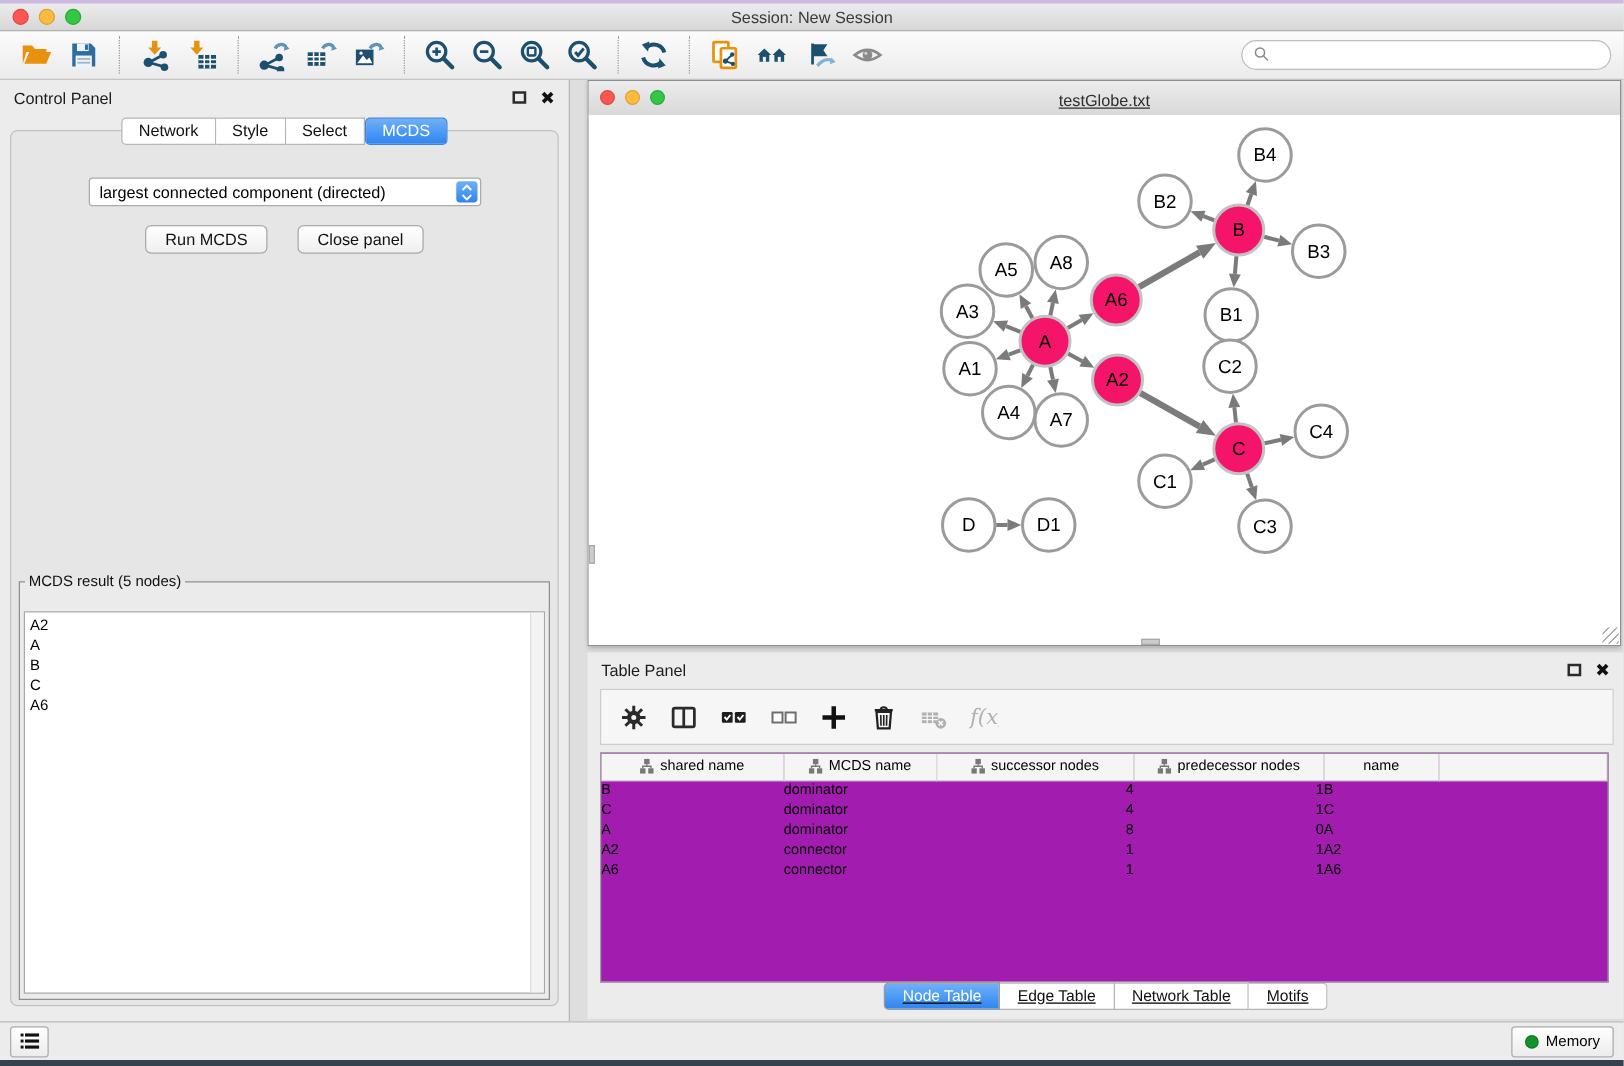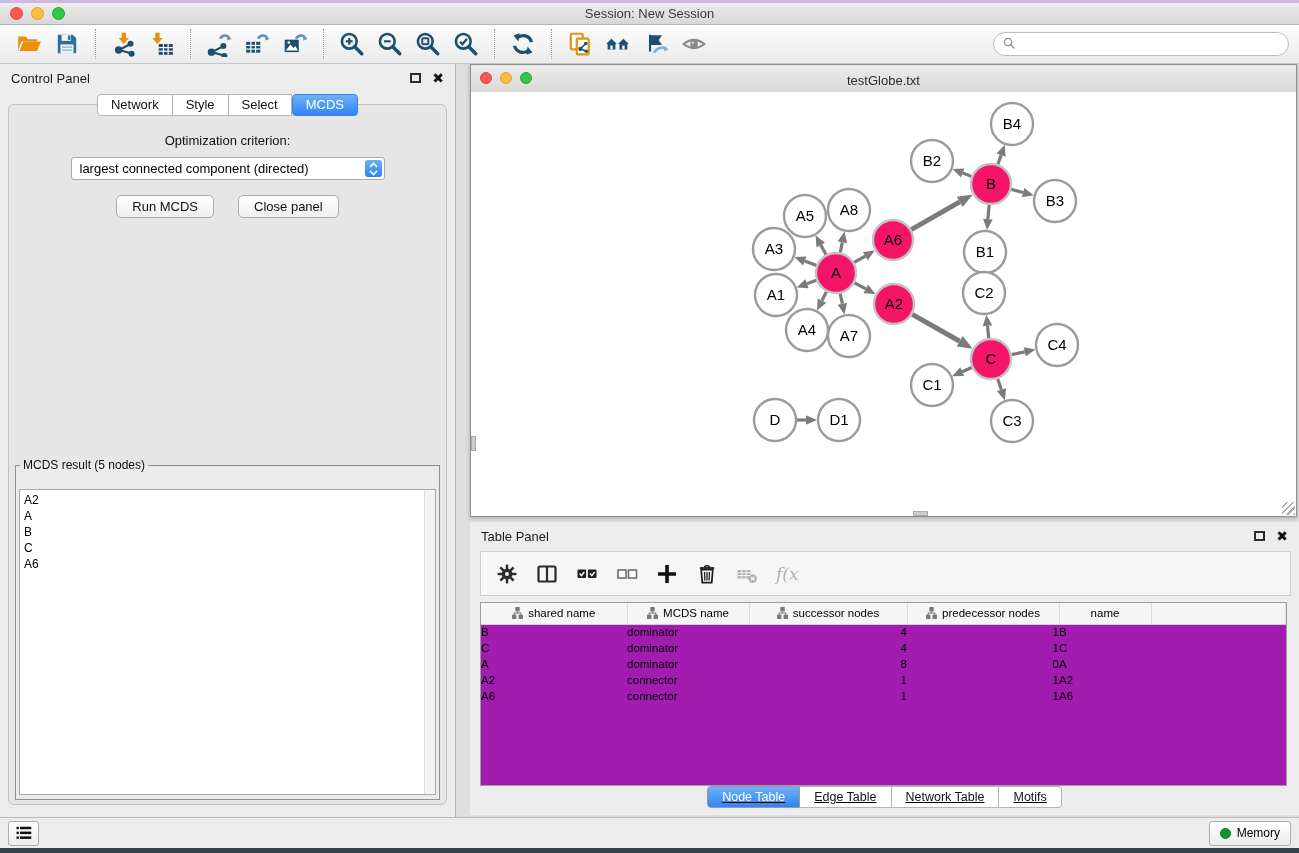--- a/index.html
+++ b/index.html
@@ -56,21 +56,21 @@
   .mcds-fieldset legend { font-size:12px; color:#111; padding:0 3px; margin-left:2px; }
   .mcds-list { position:absolute; left:3px; right:3px; top:17px; bottom:4px; background:#fff; border:1px solid #a8a8a8; overflow:hidden; }
   .mcds-scroll { position:absolute; right:0; top:0; bottom:0; width:11px; background:#f3f3f3; border-left:1px solid #ddd; }
   .mcds-list ul { list-style:none; padding:2px 4px; font-size:12px; line-height:16px; color:#000; }
 
   
   .workspace { flex:1; position:relative; }
   .network-window { position:absolute; left:14px; top:0; right:2px; height:453px; background:#fff;
                     border:1px solid #8f8f8f; box-shadow:0 1px 4px rgba(0,0,0,.25); }
   .nw-titlebar { height:32px; background:linear-gradient(#ececec,#d6d6d6); border-bottom:1px solid #a8a8a8;
-                 position:relative; display:flex; align-items:center; justify-content:center; font-size:13px; color:#2e2e2e; }
+                 position:relative; display:flex; align-items:center; justify-content:center; font-size:13px; color:#2e2e2e;text-decoration:underline; }
   .nw-lights { position:absolute; left:9px; top:7px; display:flex; gap:8px; }
   .nw-lights .light { width:12px; height:12px; }
   .nw-canvas { position:absolute; top:27px; left:0; right:0; bottom:0; background:#fff; overflow:hidden; }
   .grip { position:absolute; right:1px; bottom:1px; width:13px; height:13px;
           background:repeating-linear-gradient(135deg, transparent 0 3px, #ababab 3px 4.5px); }
   .v-thumb { position:absolute; left:0; top:344px; width:5px; height:15px; background:#cccccc; border:1px solid #a9a9a9; }
   .h-thumb { position:absolute; bottom:0; left:442px; width:15px; height:5px; background:#cccccc; border:1px solid #a9a9a9; }
 
   
   .table-panel { position:absolute; left:14px; top:458px; right:0; bottom:2px; background:#ececec; }
@@ -292,21 +292,20 @@
           <span class="close-ico">✖</span>
         </span>
       </div>
       <div class="cp-tabs" id="cp-tabs">
           <span class="seg-tab">Network</span>
           <span class="seg-tab">Style</span>
           <span class="seg-tab">Select</span>
           <span class="seg-tab active">MCDS</span>
         </div>
       <div class="cp-content">
-        <div class="opt-label">Optimization criterion:</div>
         <div class="cp-select">
           <span>largest connected component (directed)</span>
           <span class="spinner">
             <svg width="9" height="14" viewBox="0 0 9 14">
                 <path d="M1 5 L4.5 1.5 L8 5" stroke="#fff" stroke-width="1.6" fill="none"></path>
                 <path d="M1 9 L4.5 12.5 L8 9" stroke="#fff" stroke-width="1.6" fill="none"></path>
               </svg>
           </span>
         </div>
         <div class="cp-buttons">

